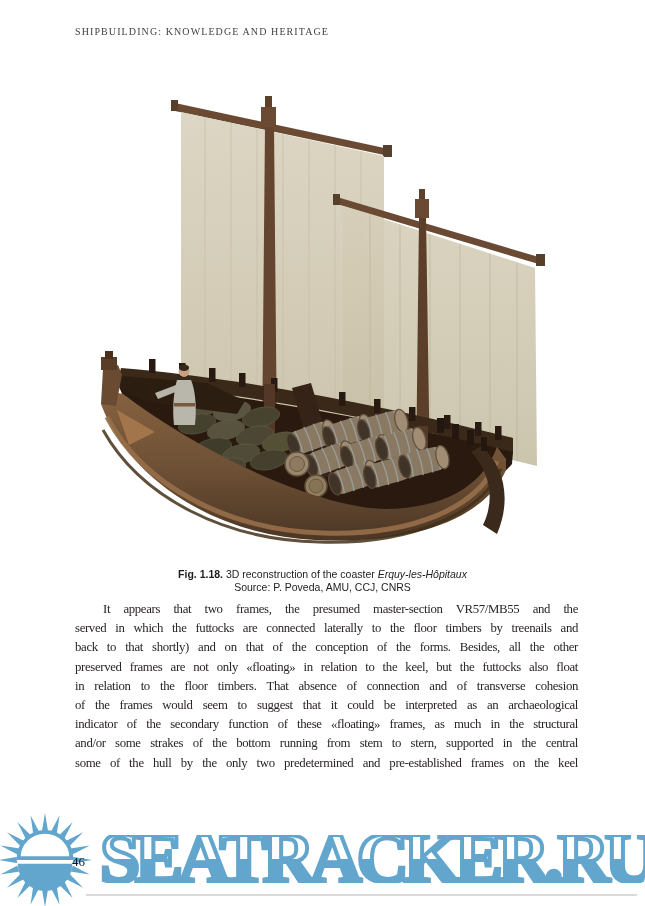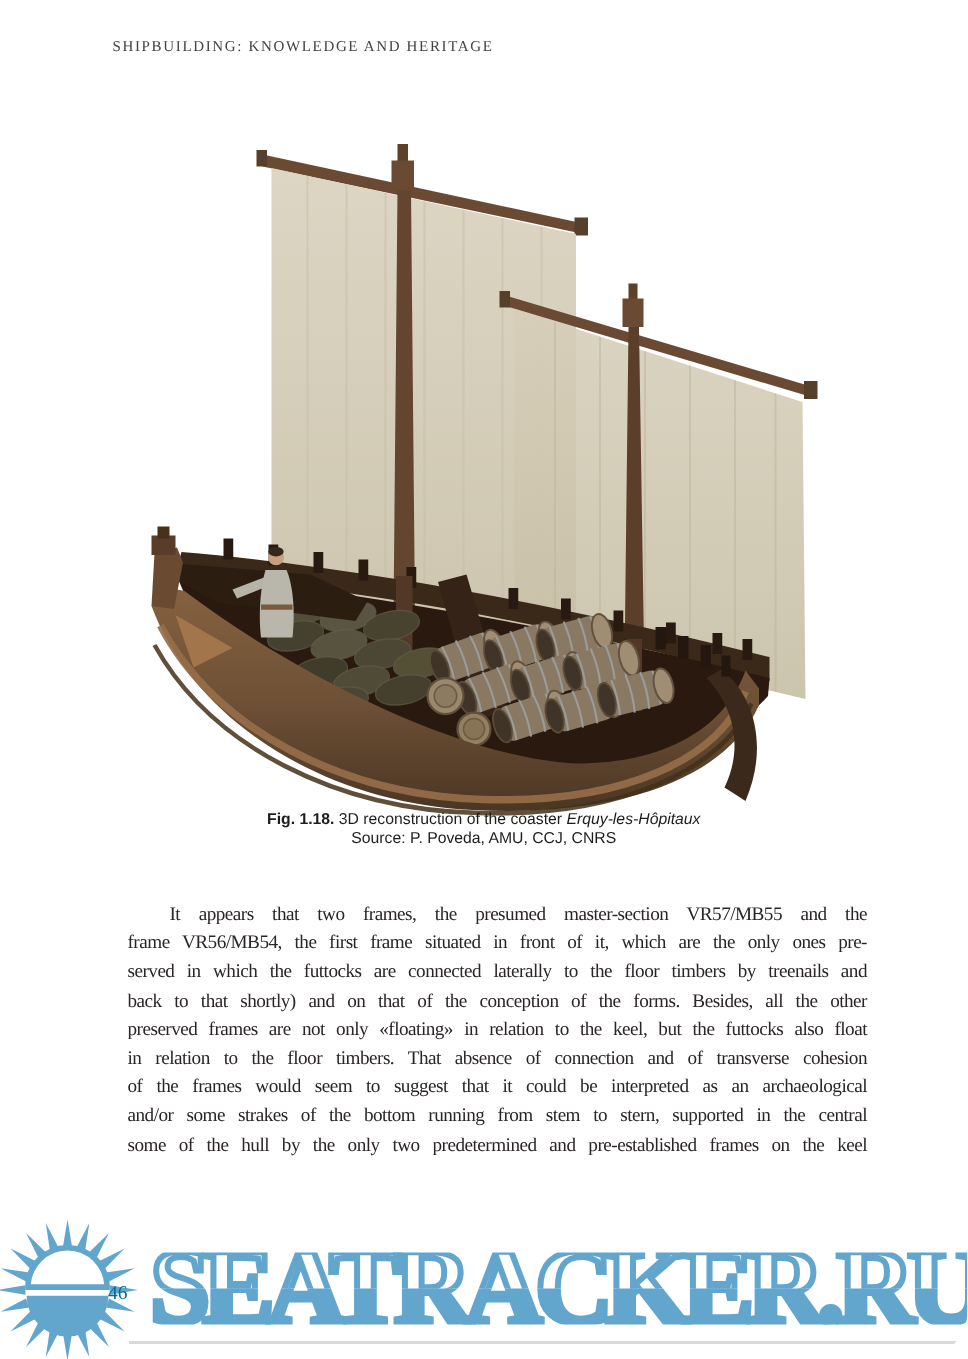--- a/index.html
+++ b/index.html
@@ -7,34 +7,34 @@
     position:relative;width:645px;height:906px;background:#ffffff;
     overflow:hidden;font-family:"Liberation Serif",serif;border-radius:32px;
   }
   .running-head{
     position:absolute;left:75px;top:26px;
     font-size:10px;letter-spacing:1.1px;color:#474140;
     font-family:"Liberation Serif",serif;
   }
   .figure-area{position:absolute;left:85px;top:88px;width:480px;height:462px;}
   .caption{
-    position:absolute;left:0;top:540px;width:645px;text-align:center;
+    position:absolute;left:0;top:568px;width:645px;text-align:center;
     font-family:"Liberation Sans",sans-serif;font-size:10.5px;line-height:13px;color:#1f1c1c;
   }
   .caption .cap-label{font-weight:bold;}
   .caption .cap-vessel{font-style:italic;}
   .bodytext{
     position:absolute;left:75px;top:600px;width:503px;
     font-size:12.8px;line-height:19.2px;letter-spacing:-0.35px;color:#2b2525;
   }
-  .bline{text-align:justify;text-align-last:justify;white-space:normal;margin-left:10px;}
+  .bline{text-align:justify;text-align-last:justify;white-space:normal;}
   .bline.indent{text-indent:28px;}
   .page-number{
     position:absolute;left:72px;top:854px;width:22px;
-    font-size:13px;color:#0369a1;z-index:6;
+    font-size:13px;color:#0f172a;z-index:6;
   }
   .sun-logo{position:absolute;left:-2px;top:813px;width:94px;height:94px;z-index:4;}
   .wm{position:absolute;left:100px;top:835px;width:545px;height:48px;z-index:5;}
   .wm-half{position:absolute;left:0;width:100%;overflow:hidden;height:24px;}
   .wm-top{top:0;}
   .wm-bottom{top:24px;}
   .wm-half span{
     position:absolute;left:0;display:block;white-space:nowrap;
     font-family:"Liberation Serif",serif;font-weight:bold;
     font-size:72px;line-height:72px;letter-spacing:-5px;
@@ -216,26 +216,26 @@
     <div>
       <span class="cap-label">Fig. 1.18.</span>
       <span>3D reconstruction of the coaster</span>
       <span class="cap-vessel">Erquy-les-Hôpitaux</span>
     </div>
     <div>Source: P. Poveda, AMU, CCJ, CNRS</div>
   </div>
 
   <div class="bodytext">
     <div class="bline indent">It appears that two frames, the presumed master-section VR57/MB55 and the</div>
-    <div class="bline">frame VR56/MB54, the first frame situated in front of it, which are the only ones pre-</div>
     <div class="bline">served in which the futtocks are connected laterally to the floor timbers by treenails and</div>
     <div class="bline">back to that shortly) and on that of the conception of the forms. Besides, all the other</div>
     <div class="bline">preserved frames are not only «floating» in relation to the keel, but the futtocks also float</div>
     <div class="bline">in relation to the floor timbers. That absence of connection and of transverse cohesion</div>
     <div class="bline">of the frames would seem to suggest that it could be interpreted as an archaeological</div>
+    <div class="bline">indicator of the secondary function of these «floating» frames, as much in the structural</div>
     <div class="bline">and/or some strakes of the bottom running from stem to stern, supported in the central</div>
     <div class="bline">some of the hull by the only two predetermined and pre-established frames on the keel</div>
   </div>
 
   <div class="sun-logo">
     <svg viewBox="0 0 100 100" width="94" height="94">
       <polygon fill="#63a6cd" points="100,50 75.7,54.1 97.6,65.5 73.2,61.8 90.5,79.4 68.4,68.4 79.4,90.5 61.8,73.2 65.5,97.6 54.1,75.7 50,100 45.9,75.7 34.6,97.6 38.2,73.2 20.6,90.5 31.6,68.4 9.6,79.4 26.8,61.8 2.5,65.5 24.3,54.1 0,50 24.3,45.9 2.5,34.6 26.8,38.2 9.6,20.6 31.6,31.6 20.6,9.6 38.2,26.8 34.6,2.5 45.9,24.3 50,0 54.1,24.3 65.5,2.5 61.8,26.8 79.4,9.6 68.4,31.6 90.5,20.6 73.2,38.2 97.6,34.6 75.7,45.9"></polygon>
       <circle cx="50" cy="50" r="30" fill="#ffffff"></circle>
       <path d="M22,48 A28,28 0 0 1 78,48 Z" fill="#ffffff" stroke="#63a6cd" stroke-width="4"></path>
       <path d="M21,54 A29,29 0 0 0 79,54 Z" fill="#63a6cd"></path>

